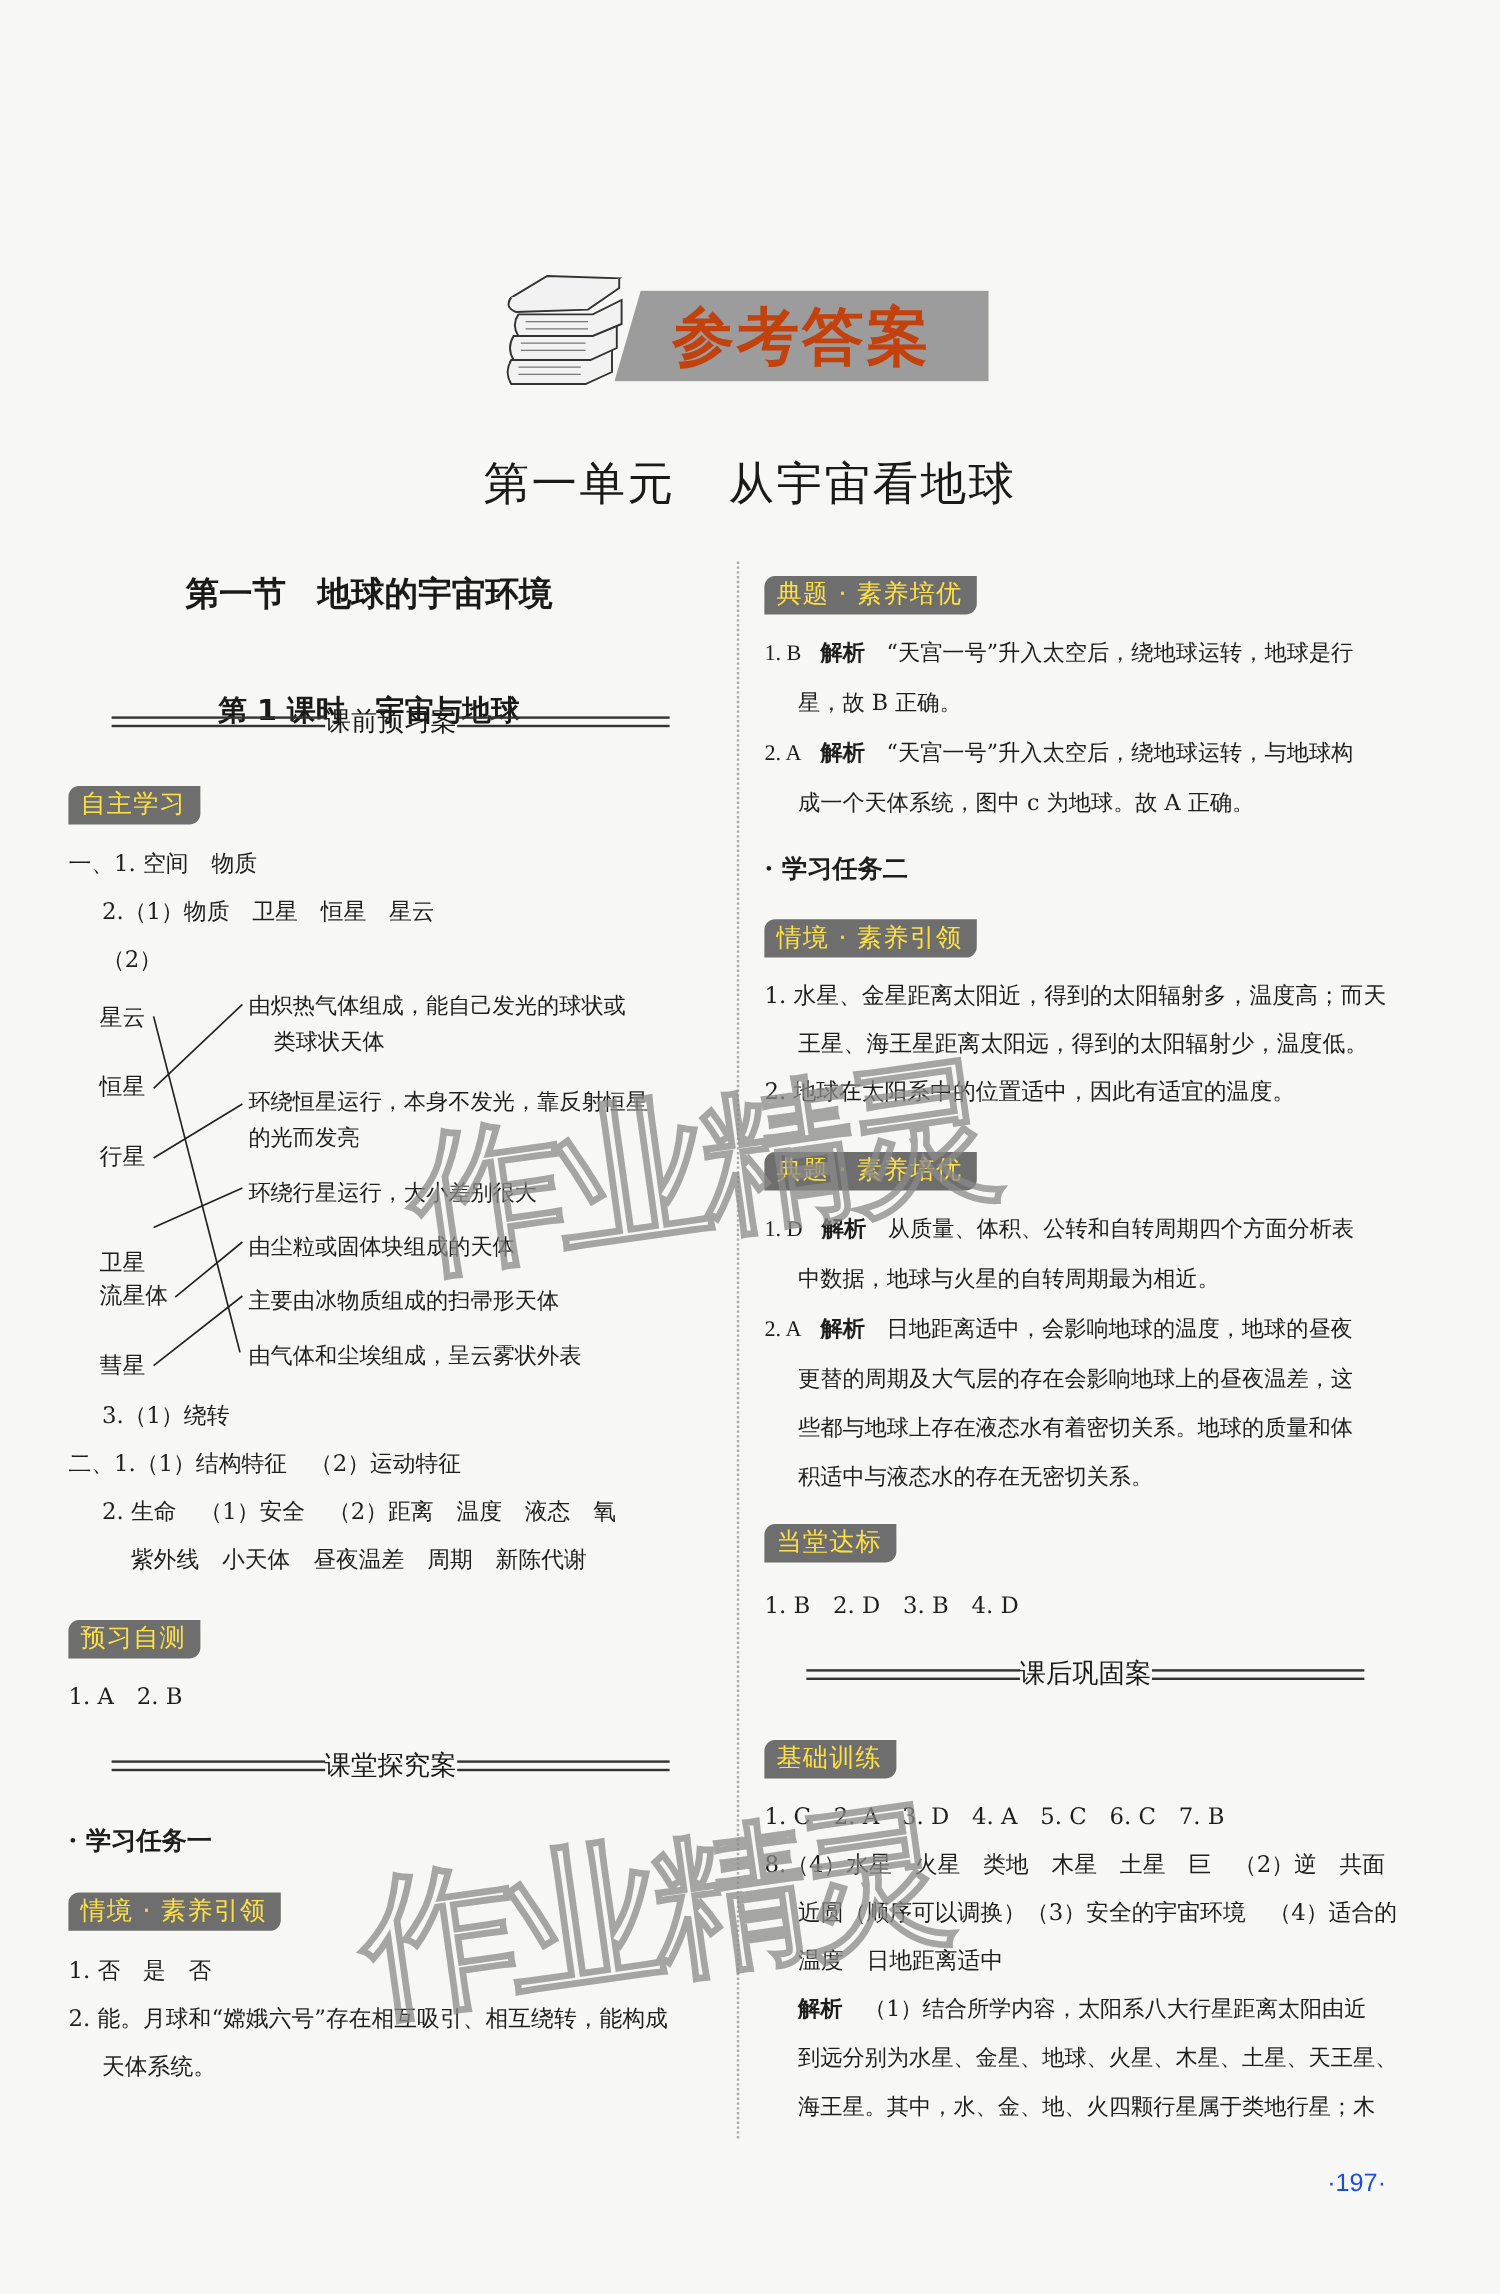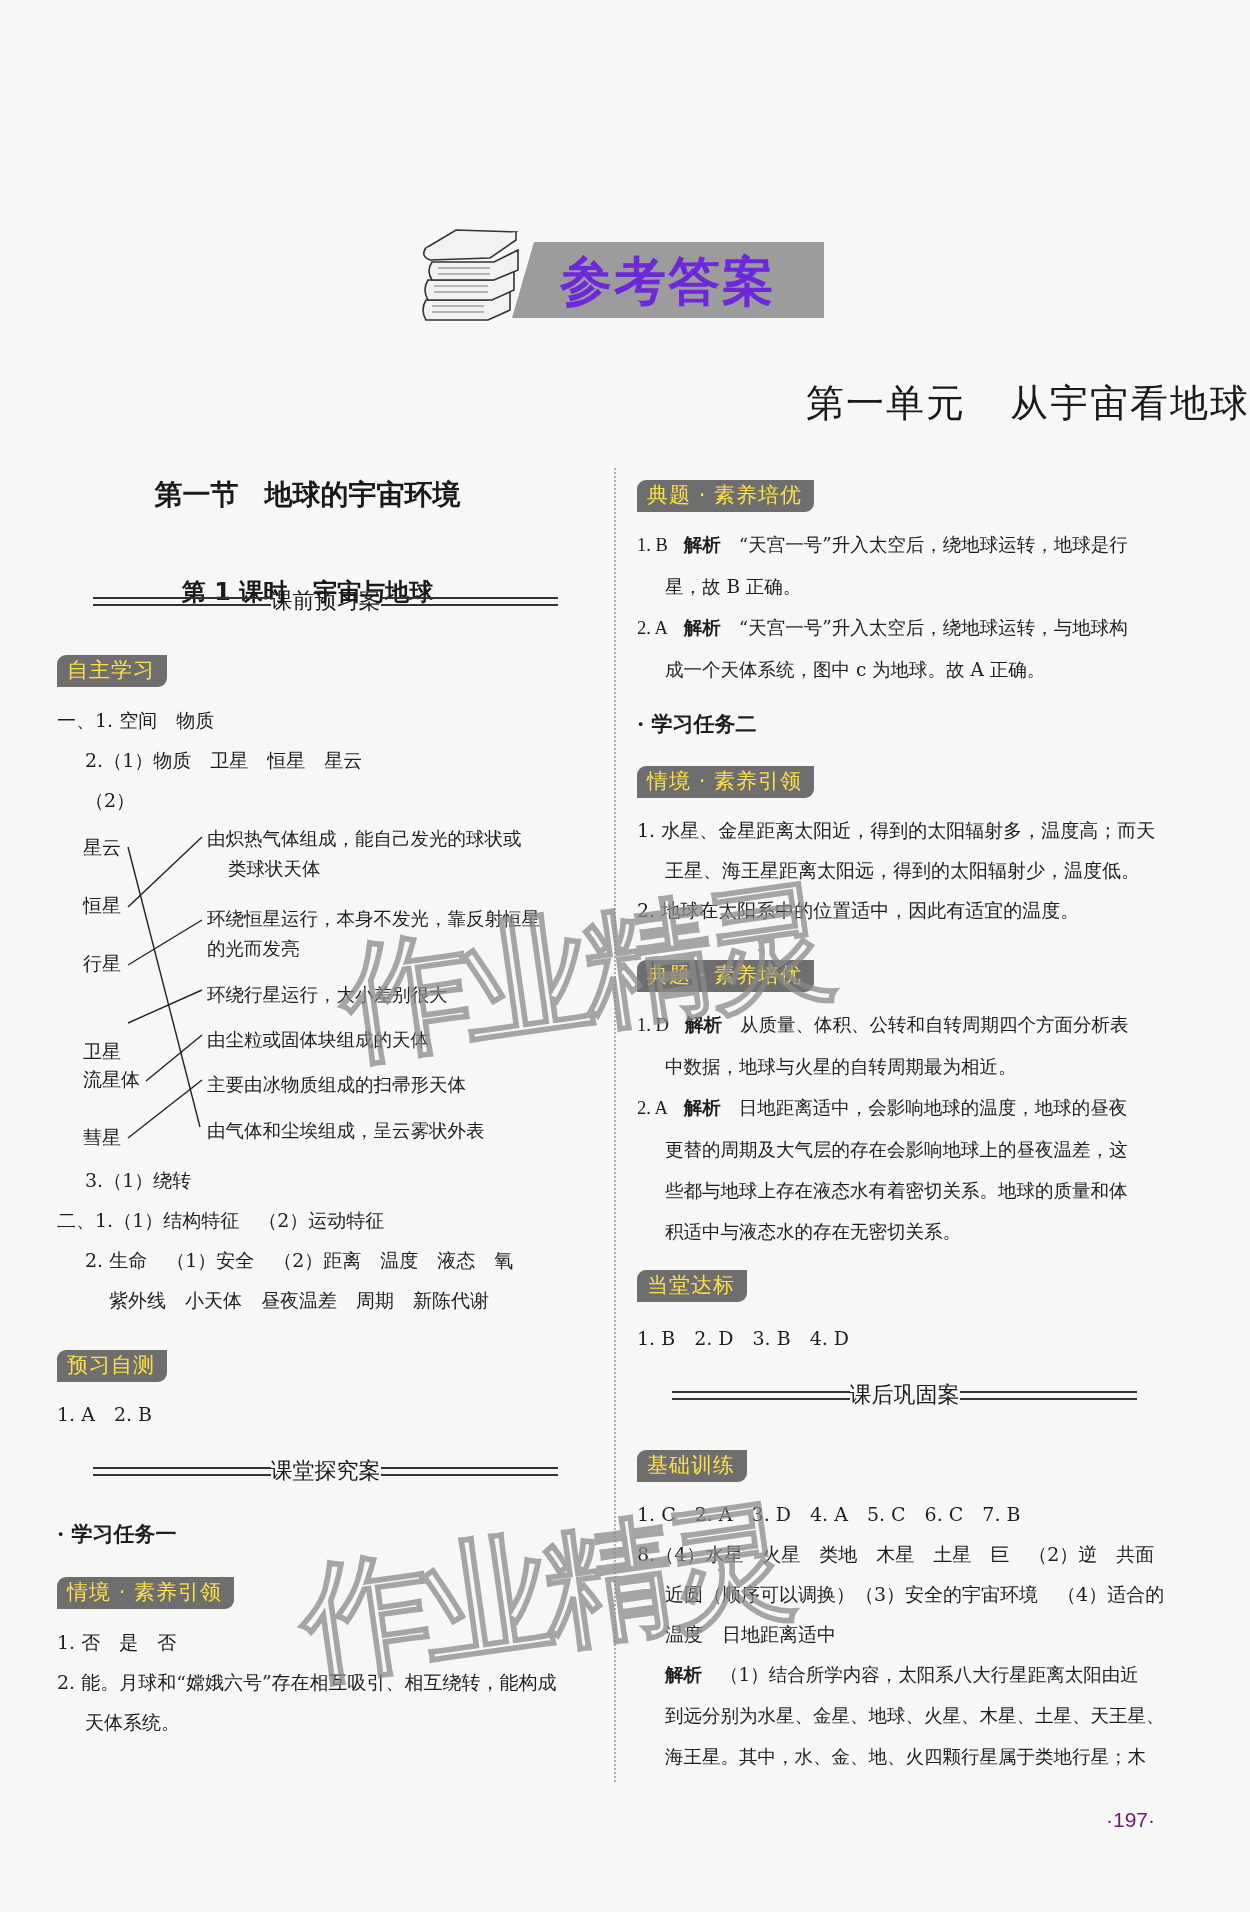--- a/index.html
+++ b/index.html
@@ -12,24 +12,24 @@
   
   .books { left:418px; top:226px; width:110px; height:96px; }
   .banner-bar {
     left:512px; top:242px; width:312px; height:76px;
     background:#9c9c9c;
     clip-path: polygon(22px 0, 100% 0, 100% 100%, 0 100%);
   }
   .banner-title {
     left:560px; top:246px; width:250px; height:70px;
     font-family:"DejaVu Sans", sans-serif; font-weight:bold;
-    font-size:52px; letter-spacing:2px; color:#6d28d9; line-height:70px;
+    font-size:52px; letter-spacing:2px; color:#c2410c; line-height:70px;
   }
   .unit-title {
-    left:0; width:1250px; top:378px; text-align:right;
+    left:0; width:1250px; top:378px; text-align:center;
     font-family:"DejaVu Sans", sans-serif; font-size:38px; color:#1a1a1a;
     letter-spacing:2px;
   }
   .unit-title span + span { margin-left:44px; }
   
   .sec-title {
     left:55px; width:505px; text-align:center;
     font-family:"DejaVu Serif", serif; font-weight:bold; color:#1a1a1a;
   }
   .sec-title.t1 { top:476px; font-size:28px; }
@@ -65,21 +65,21 @@
     font-family:"DejaVu Serif", serif; font-weight:bold; font-size:21px;
   }
   
   .match-term { font-size:19px; font-family:"DejaVu Serif", serif; }
   .match-desc { font-size:18.5px; font-family:"DejaVu Serif", serif; line-height:31px; white-space:nowrap; }
   .col-divider {
     left:614px; top:468px; width:0; height:1314px;
     border-left:2px dotted #aaa;
   }
   .page-num {
-    left:1106px; top:1808px; font-family:"Liberation Sans", sans-serif; font-size:21px; color:#701a75;
+    left:1106px; top:1808px; font-family:"Liberation Sans", sans-serif; font-size:21px; color:#1d4ed8;
   }
   .watermark {
     font-family:"DejaVu Sans", sans-serif; font-weight:bold; font-size:130px;
     color:transparent; -webkit-text-stroke:1.5px #8a8a8a; letter-spacing:-8px;
     transform:rotate(-8deg); transform-origin:left top; white-space:nowrap; pointer-events:none;
     opacity:0.75;
   }
 </style>
 </head>
 <body>

